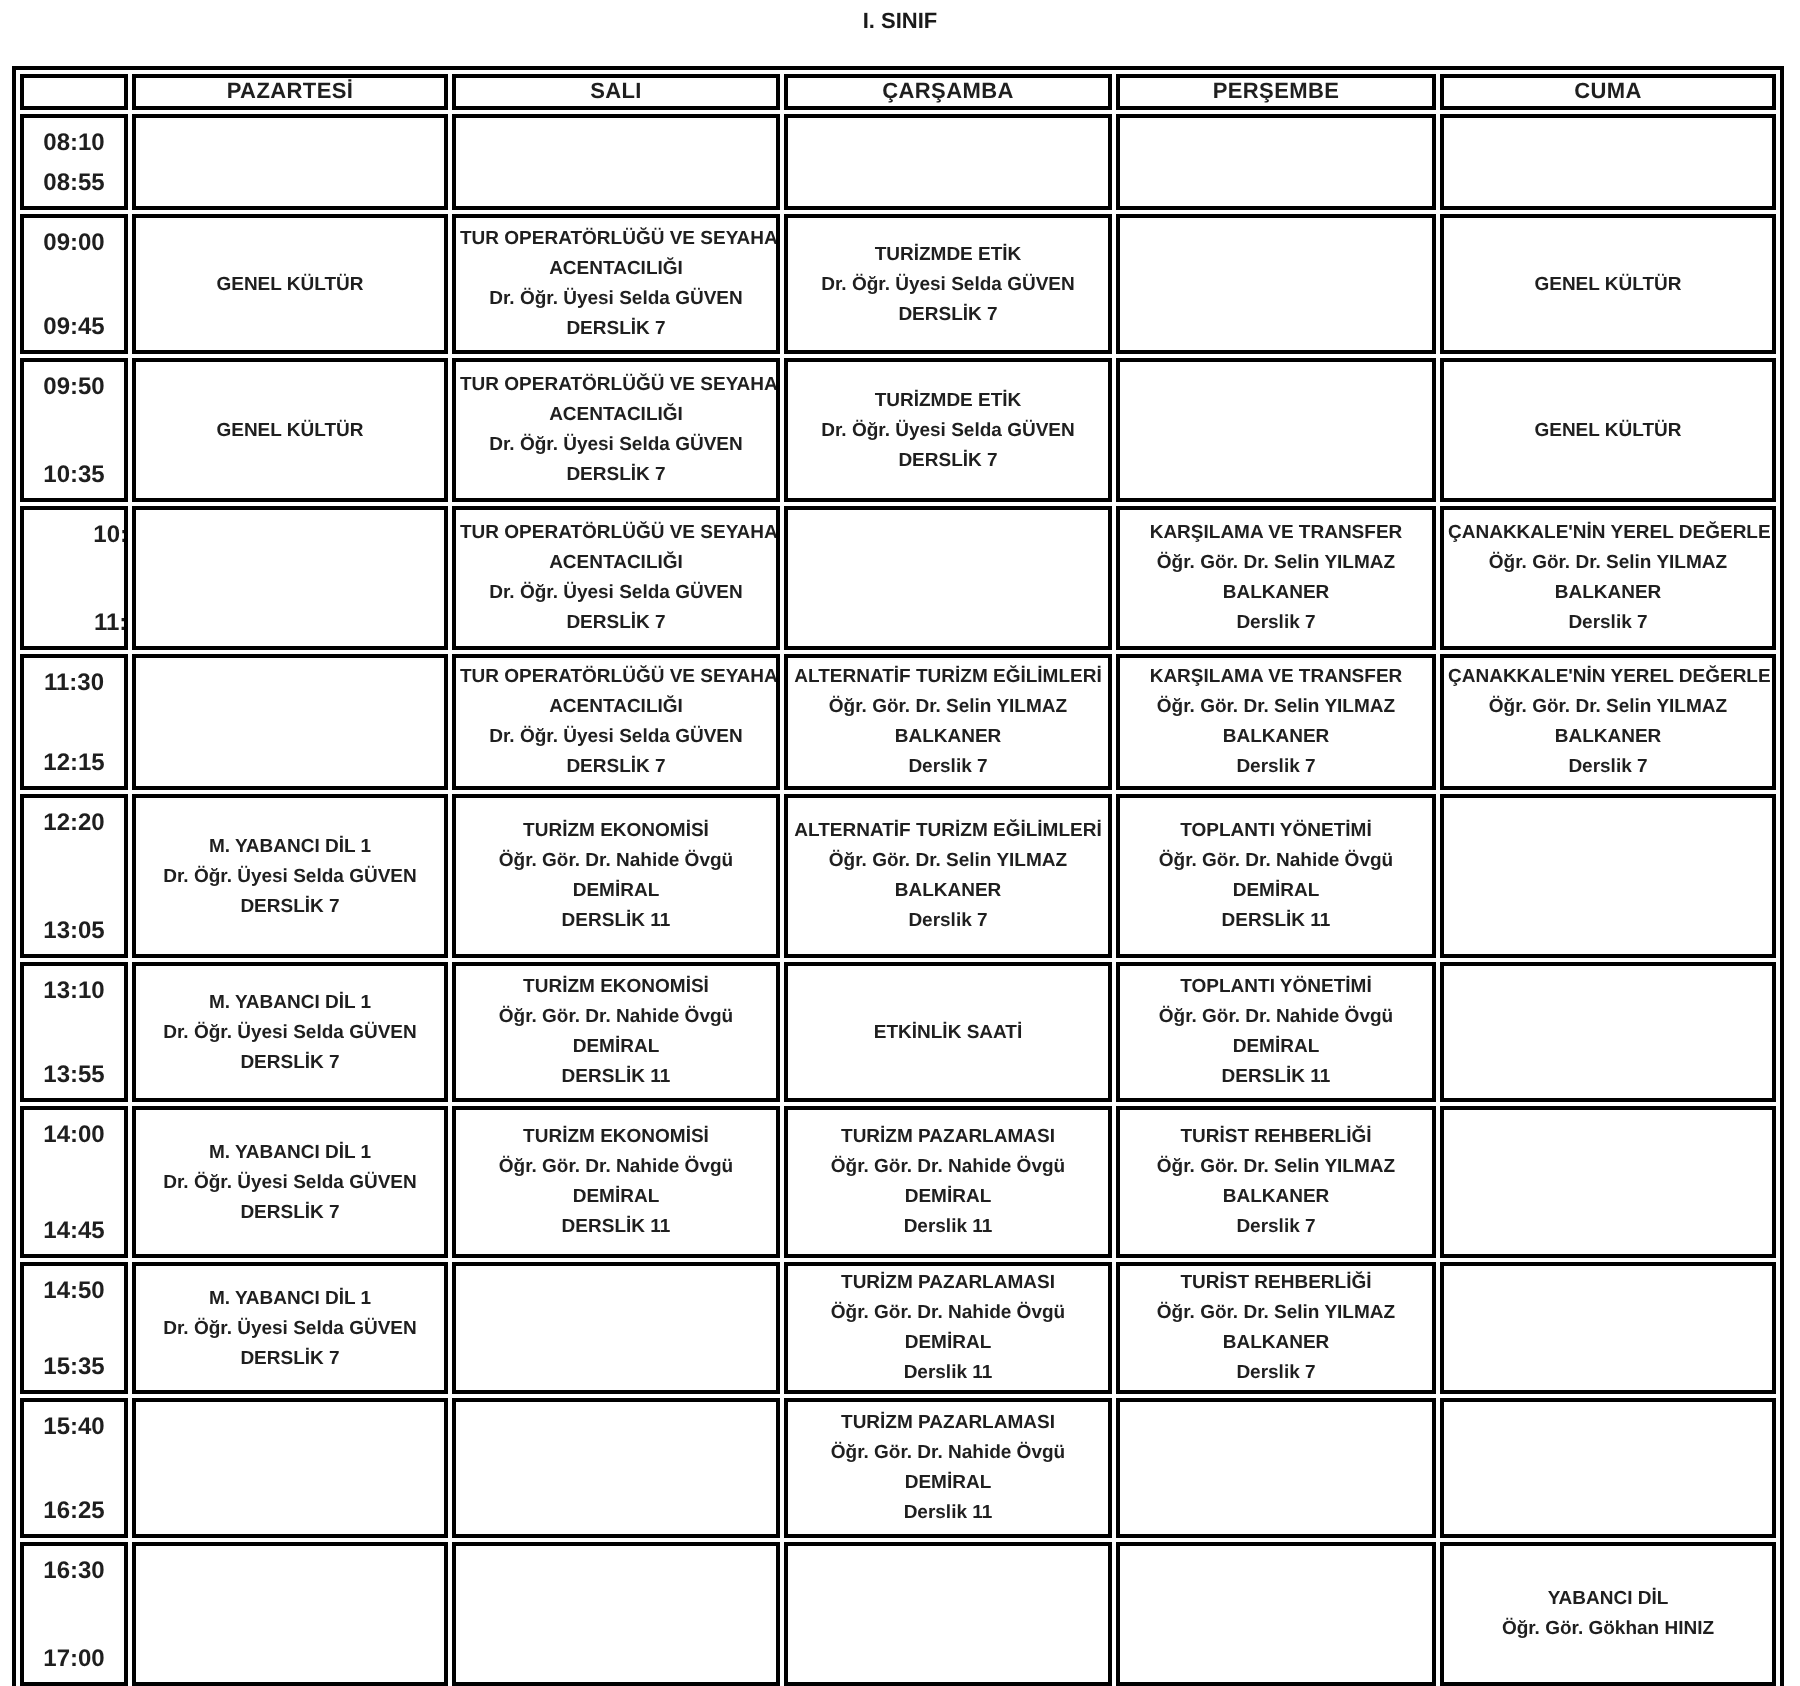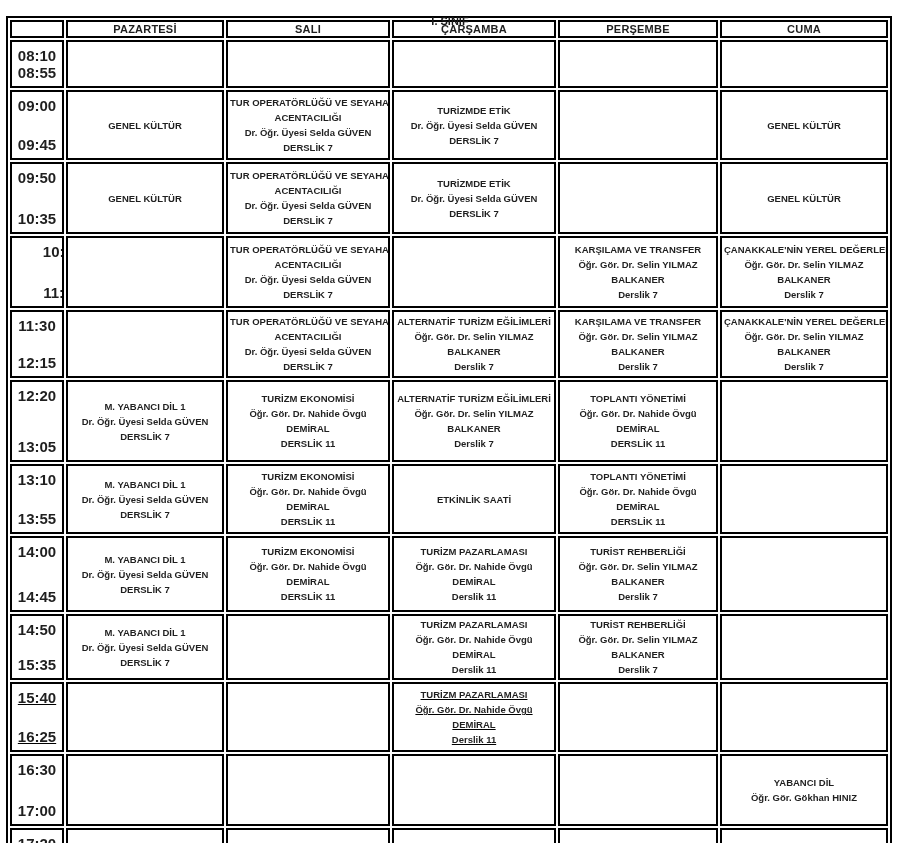--- a/index.html
+++ b/index.html
@@ -13,22 +13,22 @@
     width: 900px;
     height: 843px;
     position: relative;
     box-sizing: border-box;
   }
   .sheet-title {
     text-align: center;
     font-size: 11px;
     font-weight: bold;
     color: #1a1a1a;
-    padding-top: 15px;
-    height: 16px;
+    padding-top: 5px;
+    height: 33px;
     box-sizing: border-box;
   }
   table.schedule {
     border-collapse: separate;
     border-spacing: 2px;
     table-layout: fixed;
     width: 886px;
     margin-left: 6px;
     background: #ffffff;
     border: 2px solid #000000;
@@ -46,21 +46,21 @@
   }
   th.day-header {
     font-size: 11px;
     height: 18px;
     letter-spacing: 0.2px;
   }
   th.corner {
     height: 18px;
   }
   td.time-cell {
-    font-size: 15px;
+    font-size: 12px;
     padding: 0;
   }
   .time-wrap {
     display: flex;
     flex-direction: column;
     justify-content: space-between;
     align-items: center;
     padding: 5px 2px;
     box-sizing: border-box;
   }
@@ -336,21 +336,21 @@
             <div class="cell-line">Derslik 11</div>
           </td>
           <td class="course-cell">
             <div class="cell-line">TURİST REHBERLİĞİ</div>
             <div class="cell-line">Öğr. Gör. Dr. Selin YILMAZ</div>
             <div class="cell-line">BALKANER</div>
             <div class="cell-line">Derslik 7</div>
           </td>
           <td class="course-cell"></td>
         </tr>
-        <tr style="height: 66px; text-decoration: underline;">
+        <tr style="height: 66px;">
           <td class="time-cell">
             <div class="time-wrap" style="height: 66px;">
               <div>15:40</div>
               <div>16:25</div>
             </div>
           </td>
           <td class="course-cell"></td>
           <td class="course-cell"></td>
           <td class="course-cell">
             <div class="cell-line">TURİZM PAZARLAMASI</div>

